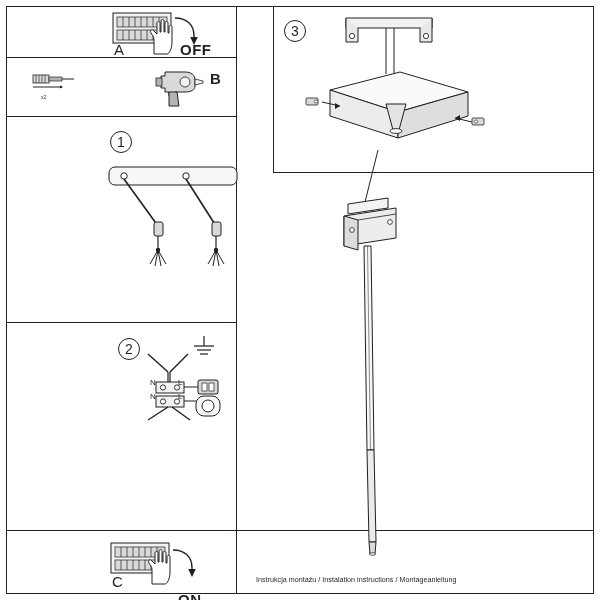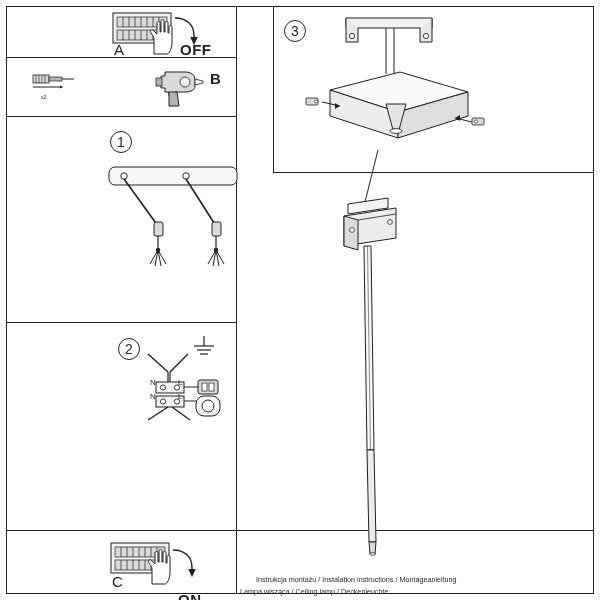--- a/index.html
+++ b/index.html
@@ -321,15 +321,14 @@
       <line x1="49.5" y1="96" x2="52.5" y2="300" stroke="#231f20" stroke-width="0.5"></line>
 
       <path d="M49 300 L56 300 L58 392 L51 392 Z" fill="#ebebeb" stroke="#231f20" stroke-width="1" stroke-linejoin="round"></path>
 
       <path d="M51 392 L58 392 L57 404 L52 404 Z" fill="#dcdcdc" stroke="#231f20" stroke-width="1" stroke-linejoin="round"></path>
       <ellipse cx="54.5" cy="404" rx="3" ry="1.3" fill="#fff" stroke="#231f20" stroke-width="0.8"></ellipse>
     </svg>
   </div>
 
   <div class="footer-text" style="left:240px; top:574px;margin-left:16px;">Instrukcja montażu / Instalation instructions / Montageanleitung</div>
-  <div class="footer-text" style="left:240px; top:586px;">Lampa wisząca / Ceiling lamp / Deckenleuchte</div>
 
 </div>
 
 </body></html>

